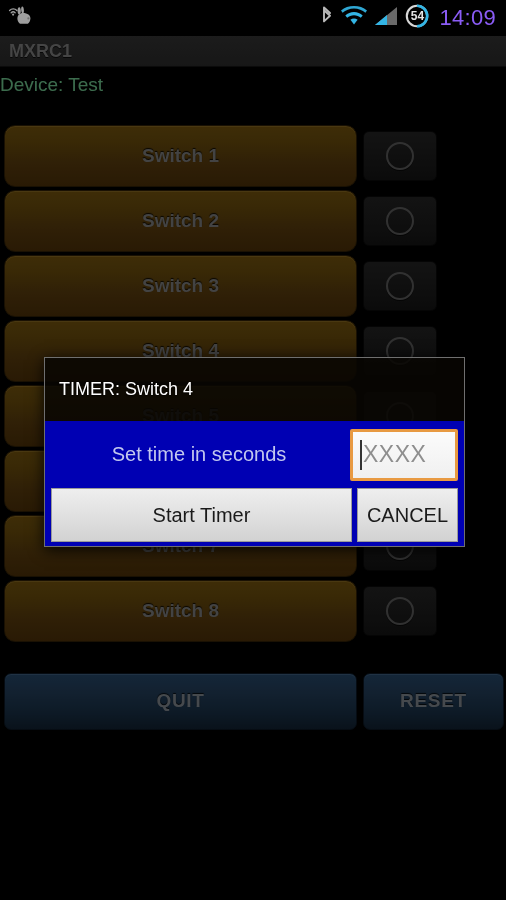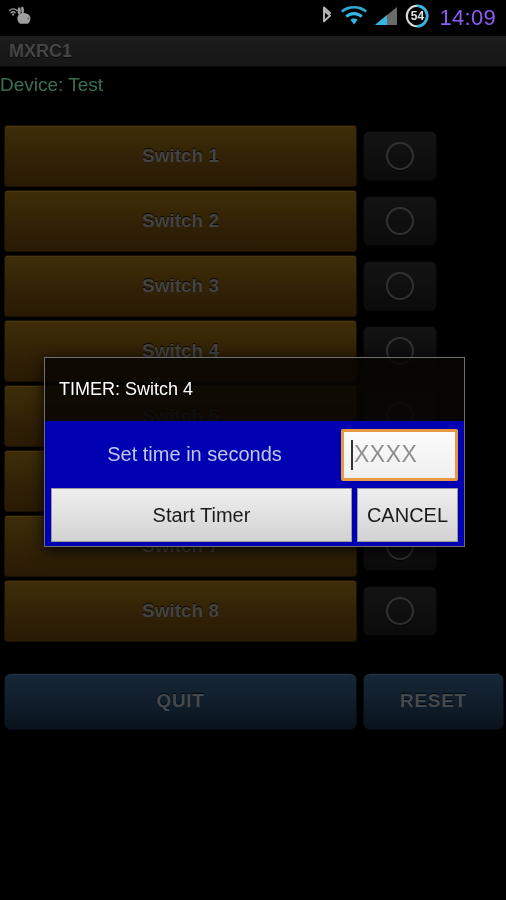--- a/index.html
+++ b/index.html
@@ -47,21 +47,21 @@
   }
 
   
   .switchlist{position:absolute;left:0;top:126px;width:506px;}
   .srow{
     position:relative;height:60px;margin-bottom:5px;
     display:flex;align-items:center;
   }
   .sbtn{
     width:351px;height:60px;margin-left:4px;
-    border-radius:3px;
+    border-radius:11px;
     background:linear-gradient(180deg,#8a6411 0%,#7d5a0f 28%,#6a4710 62%,#5c3a0b 100%);
     border:1px solid #3a2708;
     box-shadow:inset 0 1px 0 rgba(255,216,120,.22),0 1px 2px rgba(0,0,0,.8);
     display:flex;align-items:center;justify-content:center;
     cursor:pointer;
   }
   .sbtn span{
     color:#949494;font-size:19px;font-weight:bold;
     text-shadow:0 -1px 1px rgba(0,0,0,.85);
   }
@@ -122,21 +122,21 @@
   .dlg-body{
     background:#0000b3;padding:3px 3px 4px 3px;
   }
   .dlg-inrow{
     display:flex;align-items:center;height:61px;
   }
   .dlg-label{
     flex:1;text-align:center;color:#c2c7ee;font-size:20px;
   }
   .dlg-input{
-    width:117px;height:52px;margin-right:3px;
+    width:108px;height:52px;margin-right:3px;
     background:linear-gradient(180deg,#fbfbfb,#f0f0f0);
     border:3px solid #e89a42;
     border-radius:2px;
     display:flex;align-items:center;
     box-sizing:border-box;cursor:text;
   }
   .caret{
     width:2px;height:30px;background:#333;margin-left:7px;
   }
   .dlg-input .ph{

